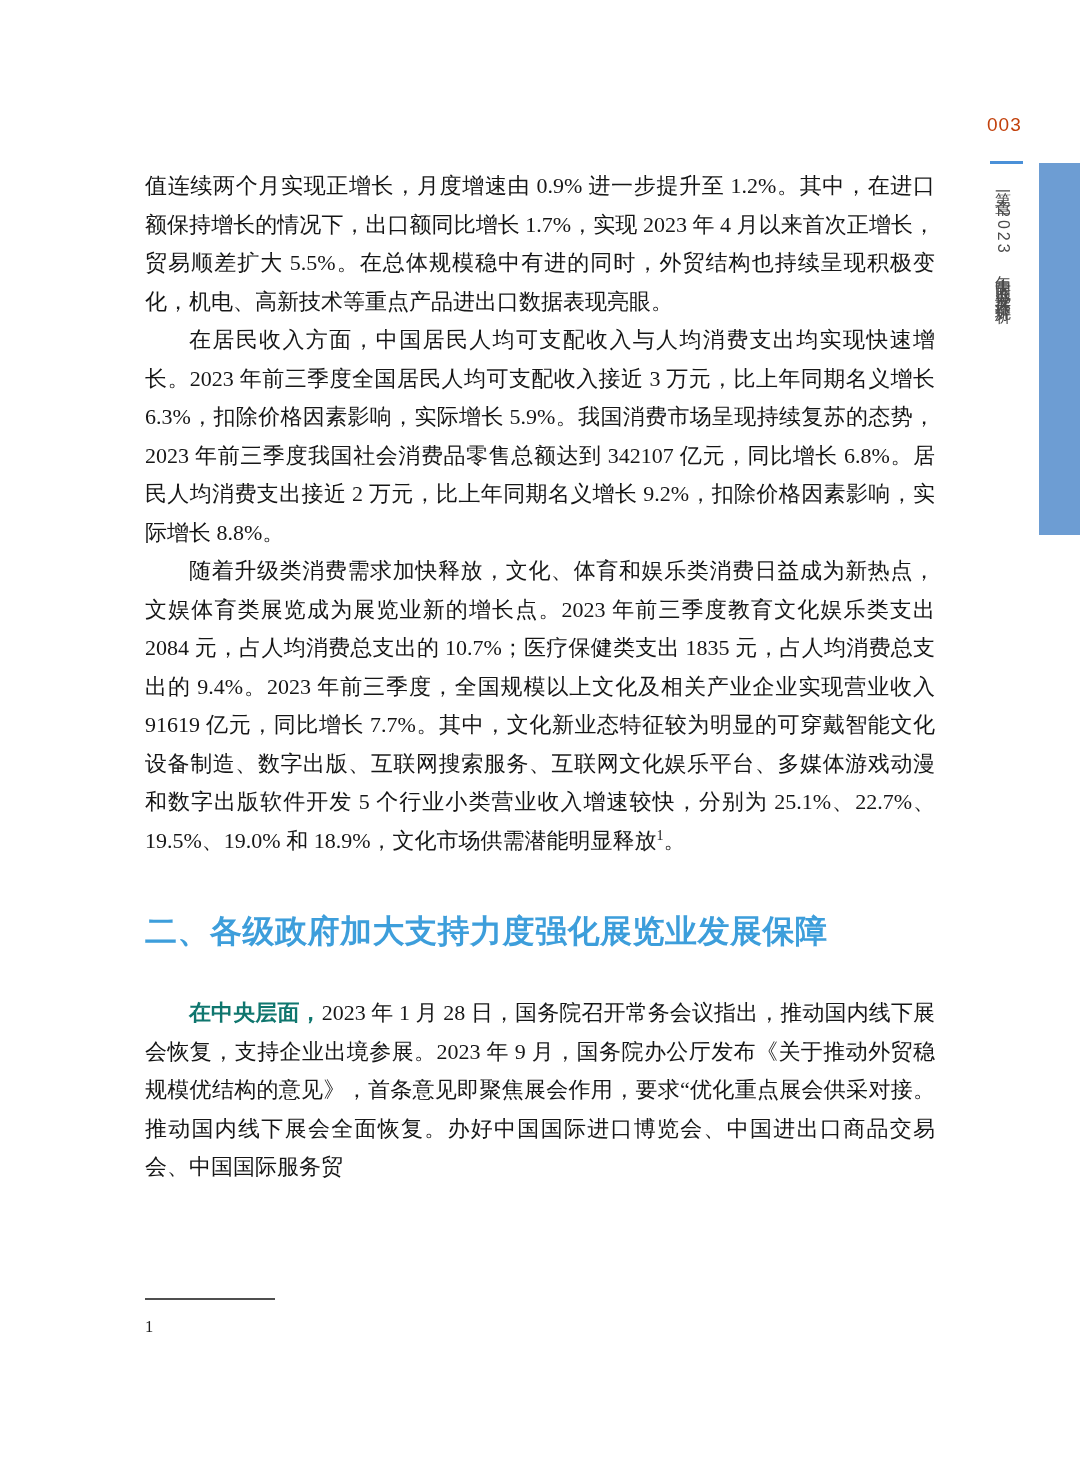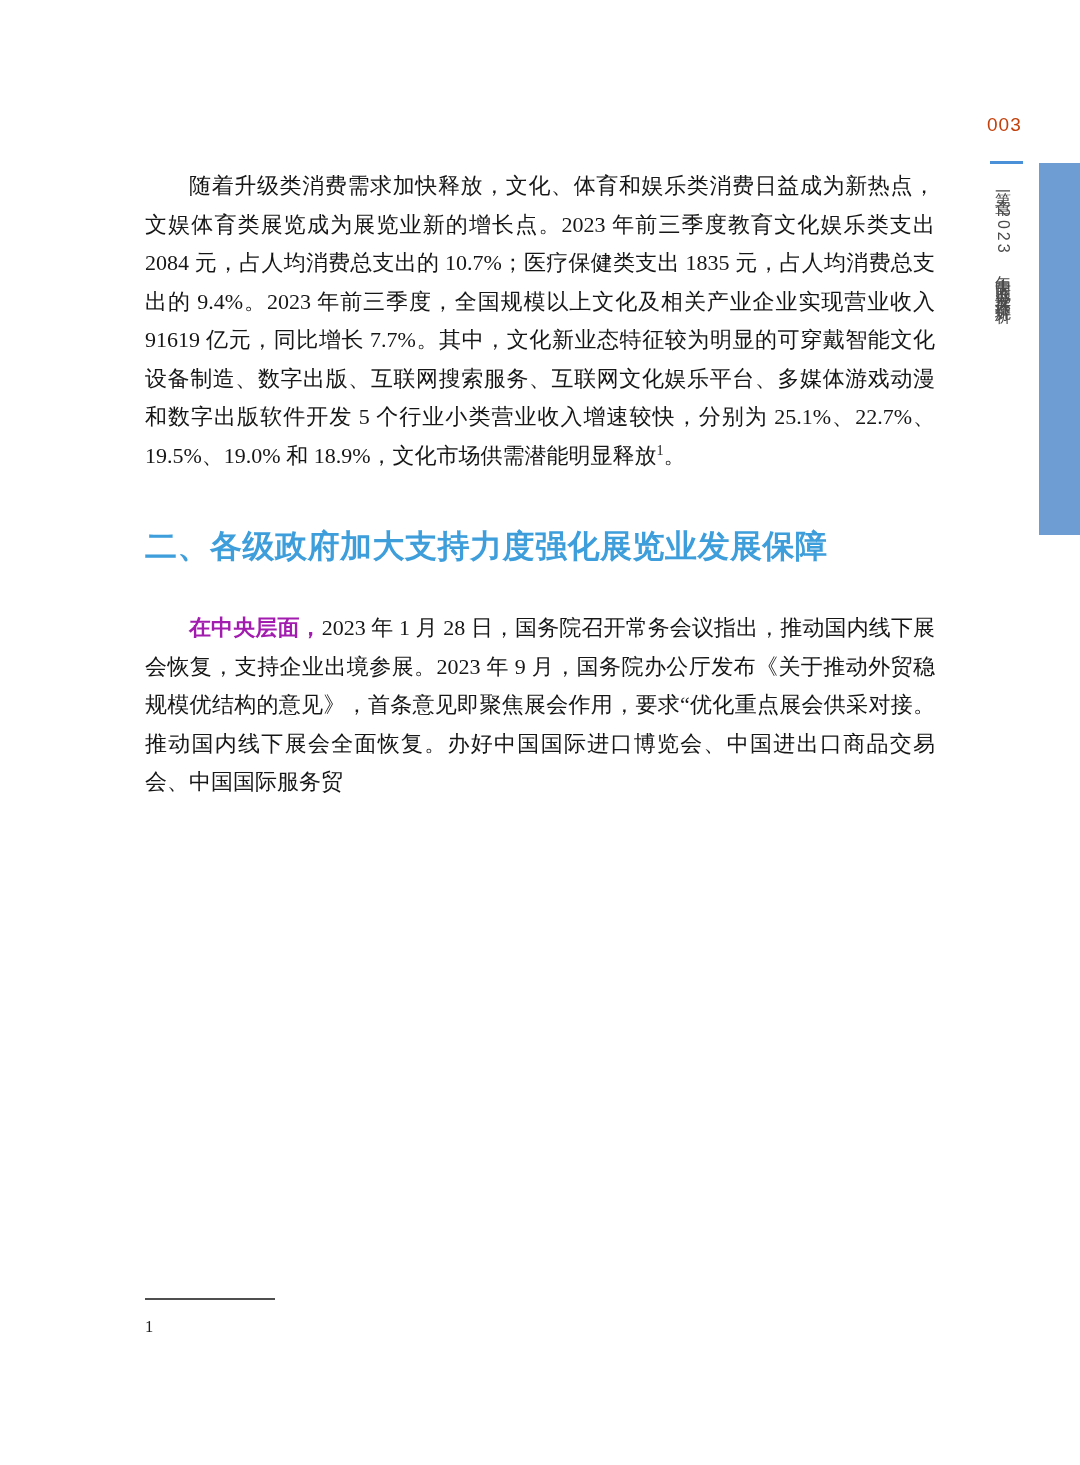--- a/index.html
+++ b/index.html
@@ -41,21 +41,21 @@
     margin: 52px 0 44px 0;
     font-size: 32px;
     line-height: 38px;
     font-weight: 700;
     color: #3d9edb;
     font-family: Liberation Serif, serif;
     letter-spacing: 0.5px;
     text-align: left;
   }
   .lead-blue {
-    color: #a21caf;
+    color: #0f766e;
     font-weight: 700;
     font-family: Liberation Sans, sans-serif;
   }
 
   
   .footnote-rule {
     position: absolute;
     left: 145px;
     top: 1298px;
     width: 130px;
@@ -113,20 +113,22 @@
     height: 372px;
     background: #6d9dd3;
   }
 </style>
 </head>
 <body>
 
 <div class="page">
 
   <div class="main-col">
+    <p>值连续两个月实现正增长，月度增速由 0.9% 进一步提升至 1.2%。其中，在进口额保持增长的情况下，出口额同比增长 1.7%，实现 2023 年 4 月以来首次正增长，贸易顺差扩大 5.5%。在总体规模稳中有进的同时，外贸结构也持续呈现积极变化，机电、高新技术等重点产品进出口数据表现亮眼。</p>
+    <p class="indent">在居民收入方面，中国居民人均可支配收入与人均消费支出均实现快速增长。2023 年前三季度全国居民人均可支配收入接近 3 万元，比上年同期名义增长 6.3%，扣除价格因素影响，实际增长 5.9%。我国消费市场呈现持续复苏的态势，2023 年前三季度我国社会消费品零售总额达到 342107 亿元，同比增长 6.8%。居民人均消费支出接近 2 万元，比上年同期名义增长 9.2%，扣除价格因素影响，实际增长 8.8%。</p>
     <p class="indent"><span>随着升级类消费需求加快释放，文化、体育和娱乐类消费日益成为新热点，文娱体育类展览成为展览业新的增长点。2023 年前三季度教育文化娱乐类支出 2084 元，占人均消费总支出的 10.7%；医疗保健类支出 1835 元，占人均消费总支出的 9.4%。2023 年前三季度，全国规模以上文化及相关产业企业实现营业收入 91619 亿元，同比增长 7.7%。其中，文化新业态特征较为明显的可穿戴智能文化设备制造、数字出版、互联网搜索服务、互联网文化娱乐平台、多媒体游戏动漫和数字出版软件开发 5 个行业小类营业收入增速较快，分别为 25.1%、22.7%、19.5%、19.0% 和 18.9%，文化市场供需潜能明显释放</span><sup class="fn-ref">1</sup><span>。</span></p>
 
     <h2 class="section-heading">二、各级政府加大支持力度强化展览业发展保障</h2>
 
     <p class="indent"><span class="lead-blue">在中央层面，</span><span>2023 年 1 月 28 日，国务院召开常务会议指出，推动国内线下展会恢复，支持企业出境参展。2023 年 9 月，国务院办公厅发布《关于推动外贸稳规模优结构的意见》，首条意见即聚焦展会作用，要求“优化重点展会供采对接。推动国内线下展会全面恢复。办好中国国际进口博览会、中国进出口商品交易会、中国国际服务贸</span></p>
   </div>
 
   <div class="footnote-rule"></div>
   <div class="footnote">
     <span>1</span>

